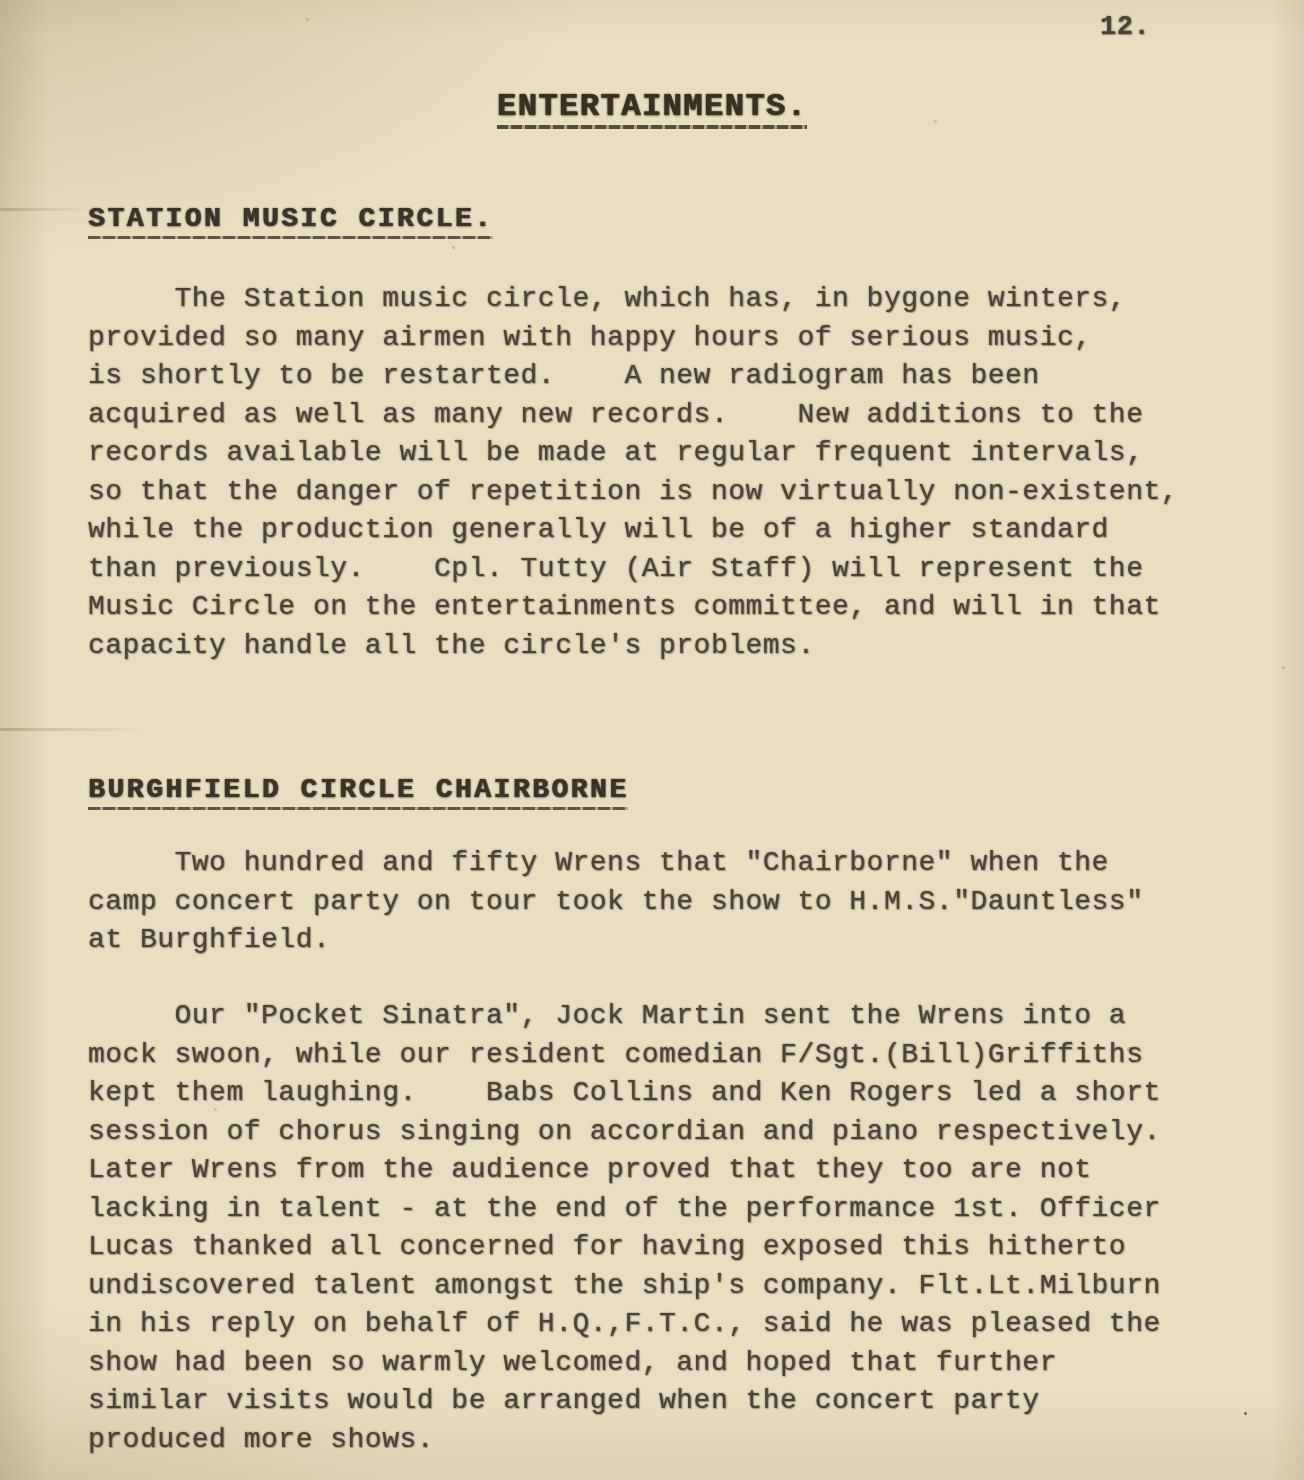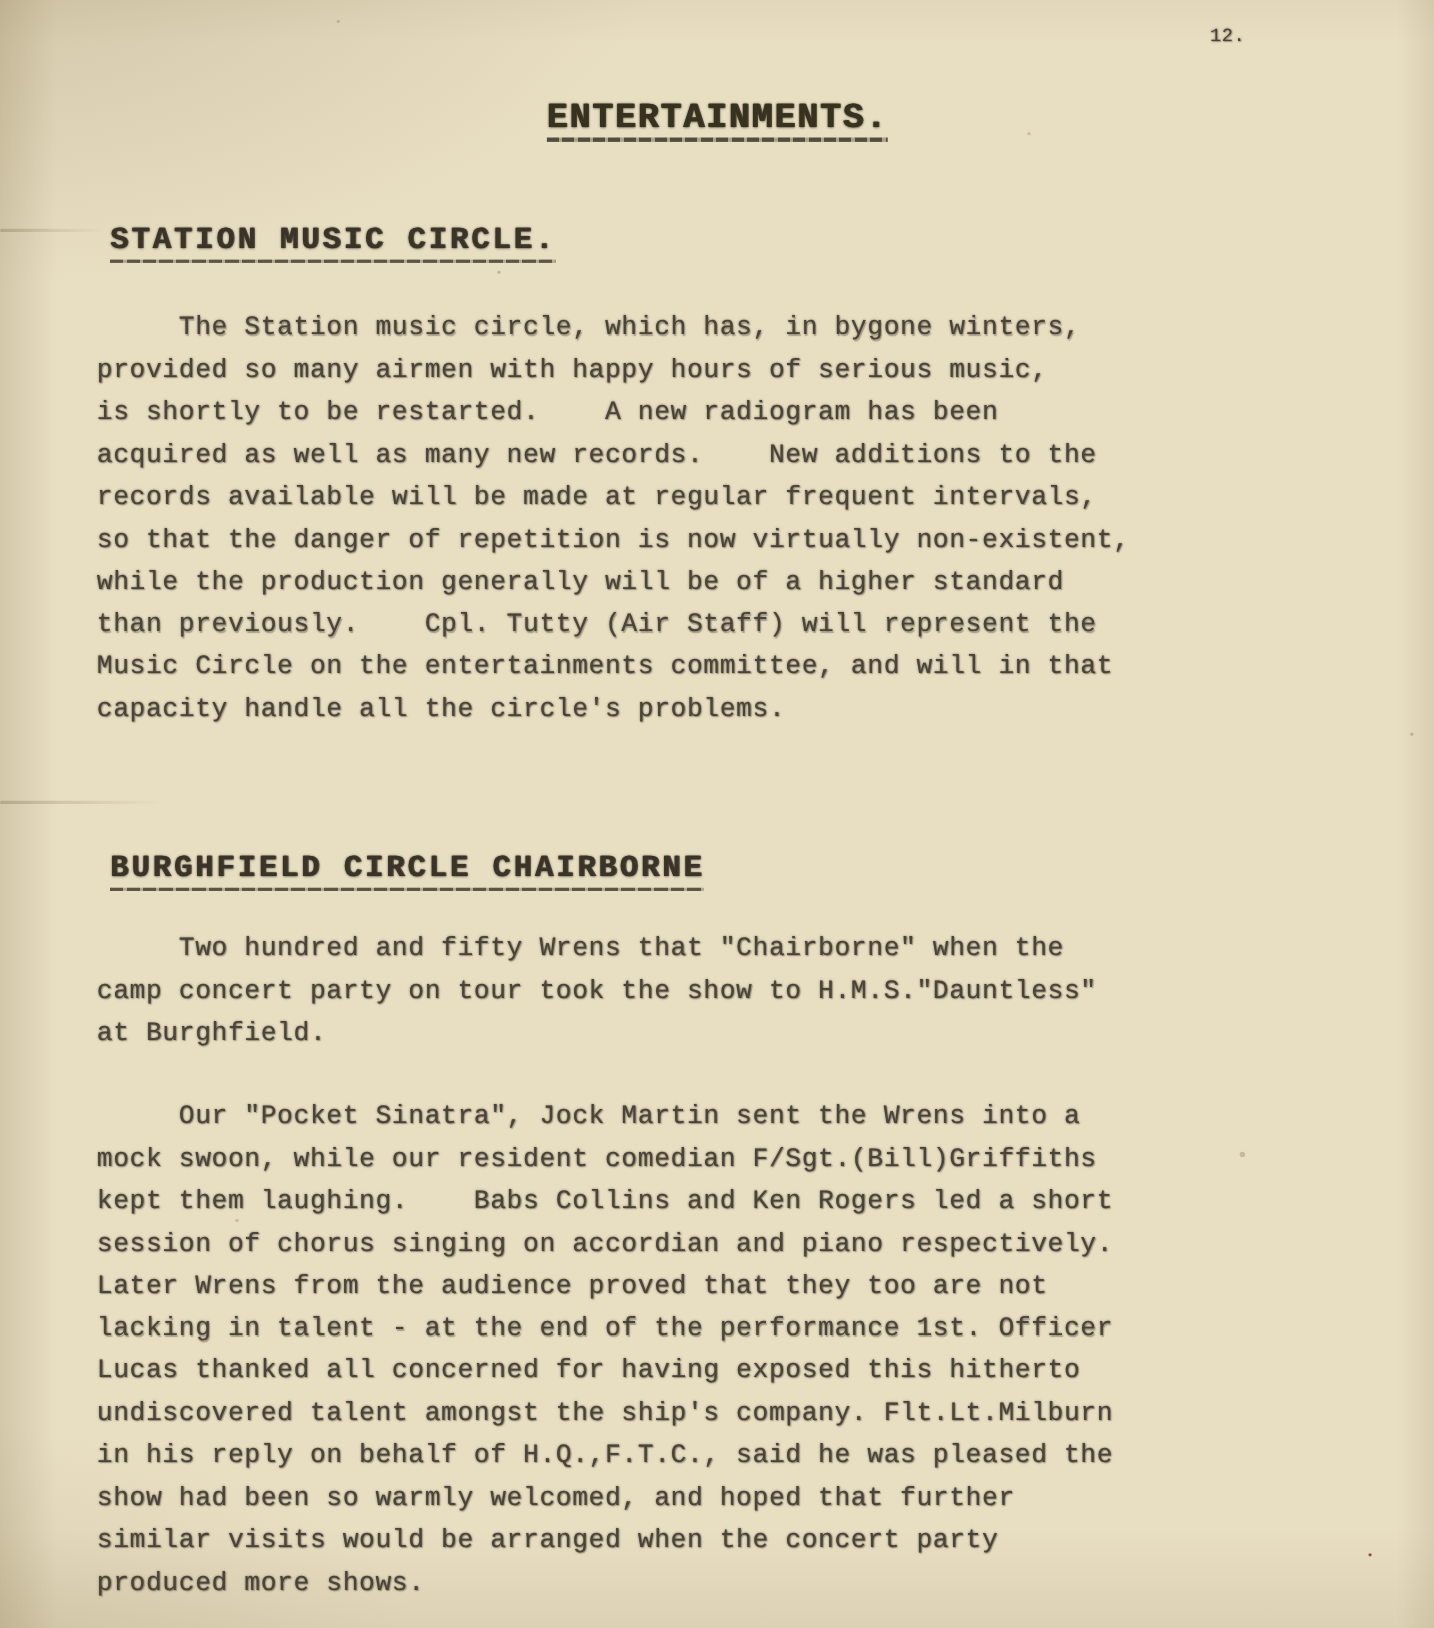--- a/index.html
+++ b/index.html
@@ -26,24 +26,24 @@
   
   .ink {
     color: #4a4337;
     text-shadow:
       0 0 2px rgba(74, 66, 52, 0.75),
       1px 1px 1px rgba(74, 66, 52, 0.35);
     letter-spacing: 0.5px;
   }
   .page-number {
     position: absolute;
-    top: 24px;
+    top: 12px;
     left: 1100px;
-    font-size: 17px;
-    font-weight: normal;
+    font-size: 27px;
+    font-weight: bold;
   }
   .doc-title-wrap {
     position: absolute;
     top: 88px;
     left: 0;
     width: 100%;
     text-align: center;
   }
   .doc-title {
     display: inline-block;
@@ -74,30 +74,29 @@
       1px 0 0 rgba(58, 51, 39, 0.75),
       0 0 2px rgba(58, 51, 39, 0.75),
       1px 1px 2px rgba(58, 51, 39, 0.35);
     padding-bottom: 5px;
     background-image: repeating-linear-gradient(90deg,
       rgba(58, 51, 38, 0.8) 0px, rgba(58, 51, 38, 0.8) 12px,
       rgba(58, 51, 38, 0.3) 12px, rgba(58, 51, 38, 0.3) 15px);
     background-size: 100% 3px;
     background-position: 0 100%;
     background-repeat: no-repeat;
-    margin-left: 12px;
   }
   .heading-1 { top: 203px; }
   .heading-2 { top: 774px; }
   .para {
     position: absolute;
     left: 88px;
     width: 1210px;
     margin: 0;
-    font-size: 24px;
+    font-size: 28px;
     line-height: 38.5px;
     white-space: pre;
   }
   .para-1 { top: 280px; }
   .para-2 { top: 844px; }
   .para-3 { top: 997px; }
   .crease {
     position: absolute;
     height: 3px;
     left: 0;

